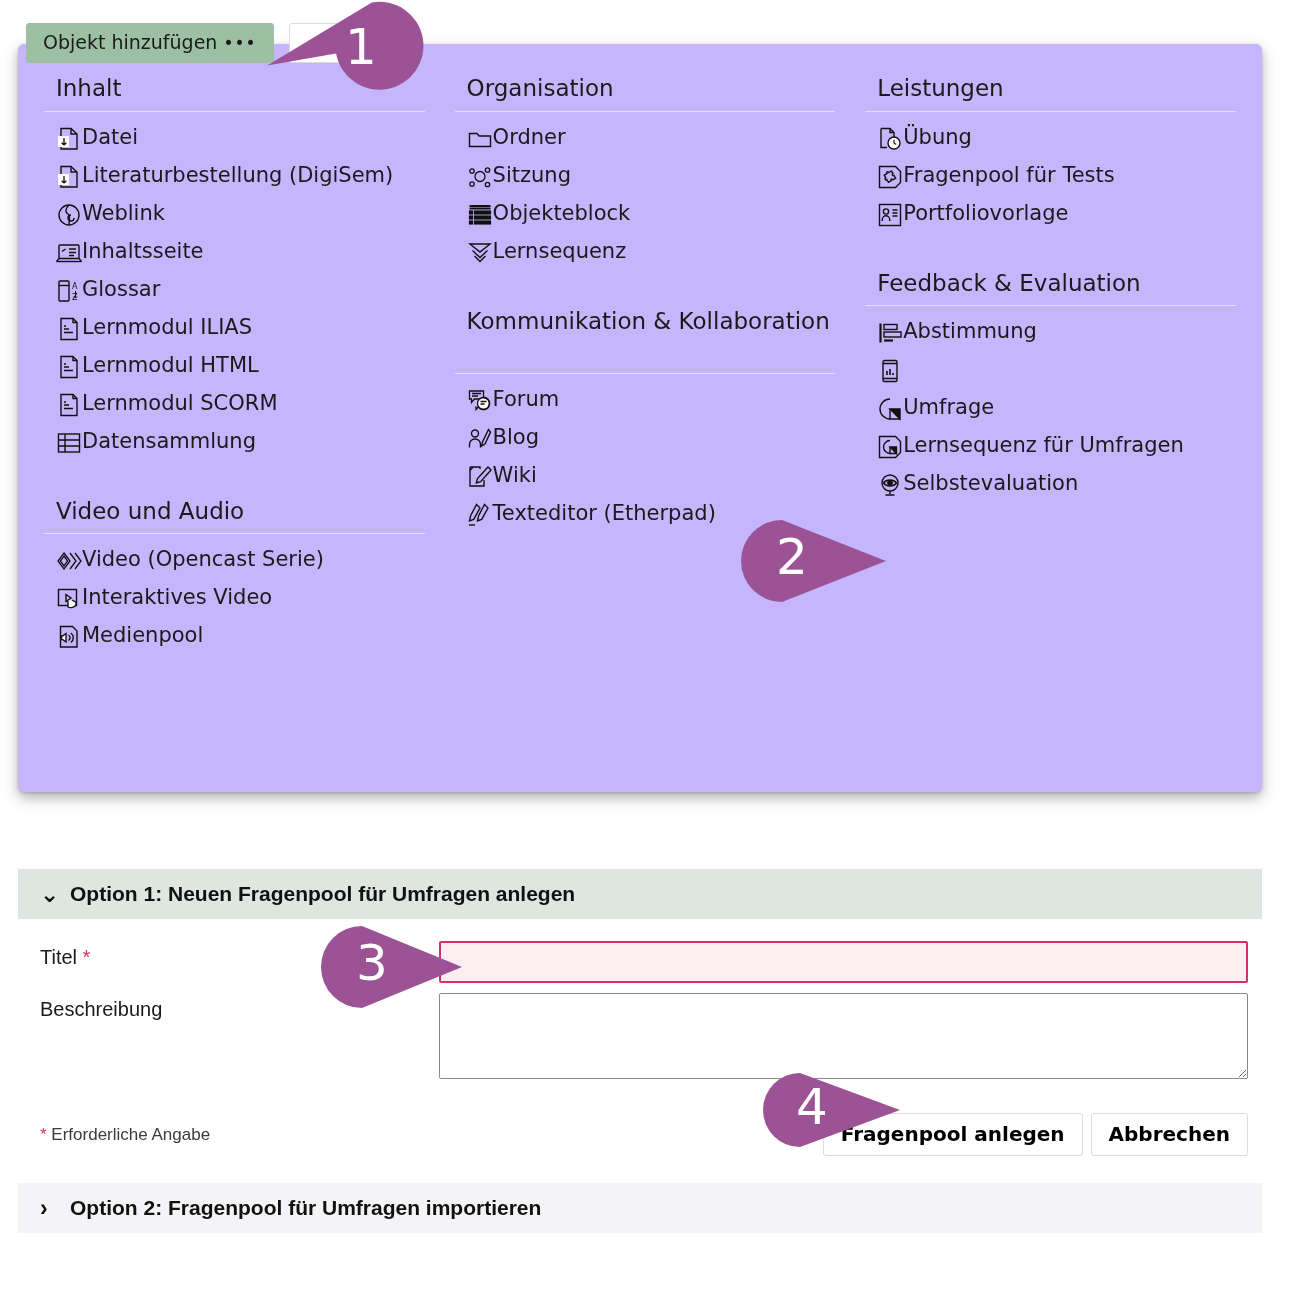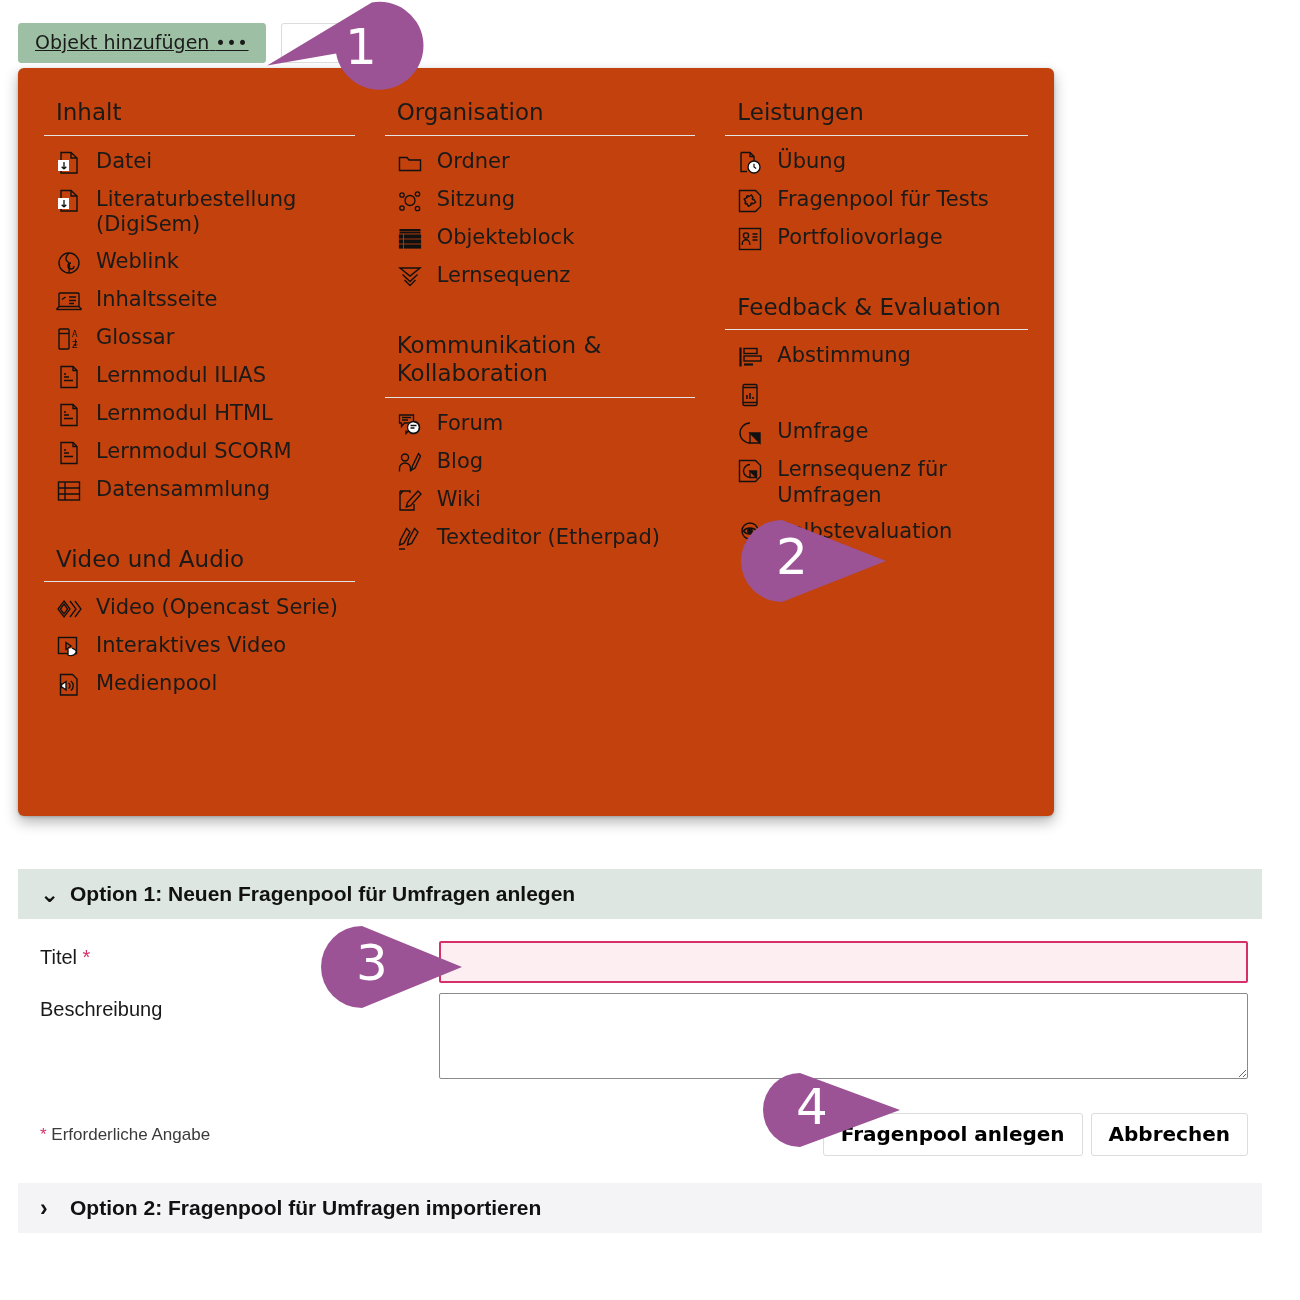--- a/index.html
+++ b/index.html
@@ -14,26 +14,25 @@
     position: relative;
     font-family: "DejaVu Sans", "Liberation Sans", sans-serif;
     color: #1a1a1a;
     overflow: hidden;
   }
 
   
   .toolbar {
     position: absolute;
     top: 23px;
-    left: 18px;
+    left: 26px;
     display: flex;
     gap: 15px;
     align-items: flex-start;
     z-index: 4;
-    text-decoration: underline;
   }
   .btn-add {
     background: #9dbfa3;
     border: 1px solid #9dbfa3;
     border-radius: 3px;
     padding: 8px 16px 9px 16px;
     font-size: 19px;
     line-height: 1.1;
     color: #1a1a1a;
     font-family: "DejaVu Sans", "Liberation Sans", sans-serif;
@@ -51,25 +50,25 @@
     color: #1a1a1a;
     white-space: nowrap;
     min-width: 120px;
     text-align: right;
     cursor: pointer;
   }
 
   
   .dropdown-panel {
     position: absolute;
-    top: 68px;
+    top: 44px;
     left: 18px;
-    width: 1036px;
+    width: 1244px;
     height: 748px;
-    background: #c2410c;
+    background: #c4b5fd;
     border-radius: 6px;
     box-shadow: 0 6px 14px rgba(0,0,0,0.30), 0 1px 3px rgba(0,0,0,0.18);
     z-index: 3;
     box-sizing: border-box;
     padding: 30px 26px 0 26px;
   }
   .panel-cols {
     display: flex;
     gap: 0;
   }
@@ -87,21 +86,21 @@
     line-height: 1.24;
     margin: 0;
   }
   .group-title.tall { min-height: 58px; }
   .group-spacer { height: 36px; }
 
   .item-list { margin: 0; padding: 0; list-style: none; }
   .item {
     display: flex;
     align-items: flex-start;
-    gap: 14px;
+    gap: 0;
     padding: 6px 0 5px 12px;
     font-size: 21px;
     line-height: 1.22;
     color: #1a1a1a;
     cursor: pointer;
   }
   .item .ico {
     flex: 0 0 auto;
     width: 26px;
     height: 26px;

